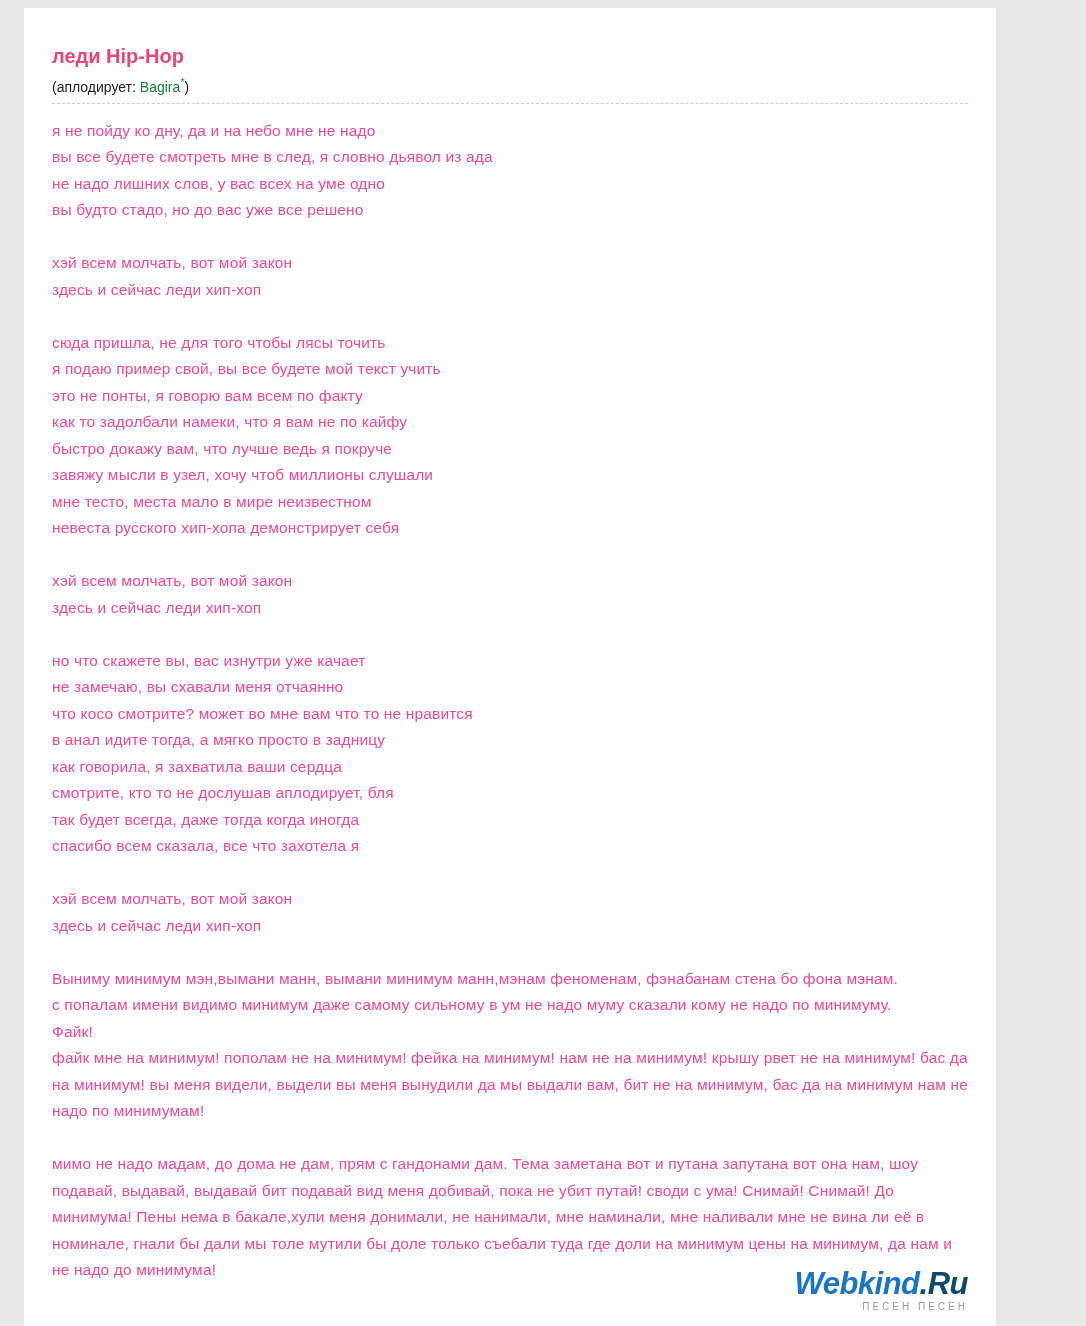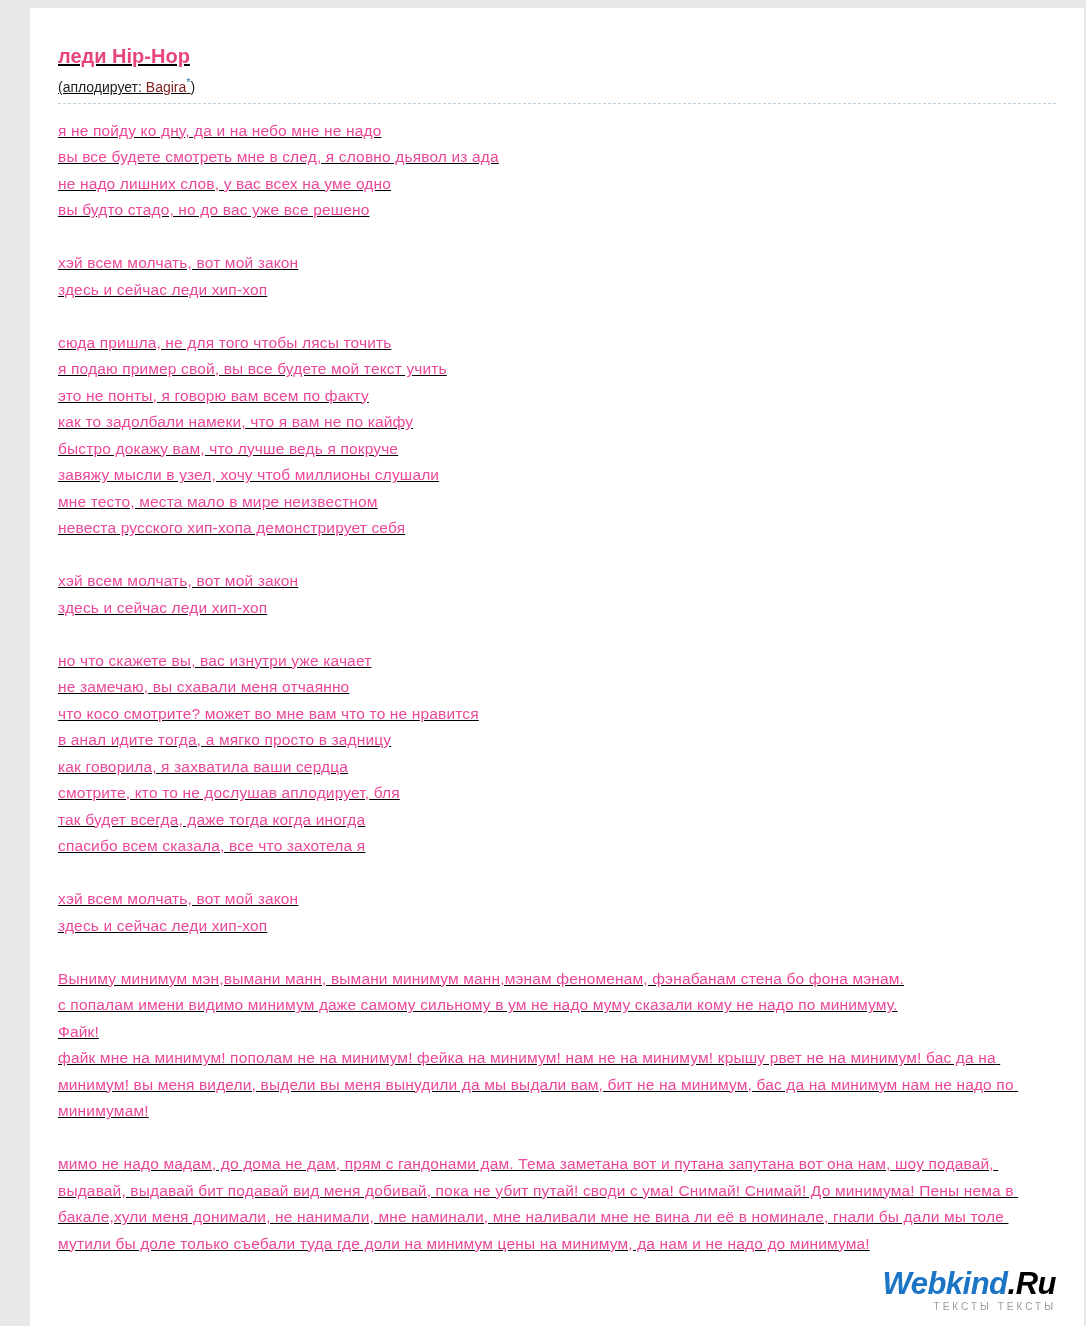--- a/index.html
+++ b/index.html
@@ -8,48 +8,47 @@
   }
   body {
     width: 1086px;
     height: 1326px;
     background: #e8e8e8;
     font-family: "Liberation Sans", sans-serif;
     overflow: hidden;
   }
   .page {
     position: absolute;
-    left: 30px;
+    left: 24px;
     top: 8px;
-    width: 1054px;
+    width: 972px;
     height: 1318px;
     background: #ffffff;
     box-sizing: border-box;
     overflow: hidden;
-    text-decoration: underline;
   }
   .inner {
     padding: 36px 28px 0 28px;
   }
   .song-title {
     color: #e8457c;
     font-size: 20px;
     font-weight: bold;
     margin: 0 0 8px 0;
     line-height: 1.2;
   }
   .performer-line {
     font-size: 14px;
     color: #222222;
     padding-bottom: 8px;
     border-bottom: 1px dashed #bcd2e0;
     margin-bottom: 14px;
   }
   .performer-link {
-    color: #7f1d1d;
+    color: #15803d;
     text-decoration: none;
   }
   .star {
     color: #2b7bb9;
     font-size: 11px;
     vertical-align: super;
   }
   .lyrics {
     font-size: 15.5px;
     line-height: 26.5px;
@@ -66,21 +65,21 @@
     line-height: 1;
   }
   .wm-main {
     font-size: 31px;
     font-weight: bold;
     font-style: italic;
     color: #1b74c4;
     letter-spacing: -0.5px;
   }
   .wm-main .ru {
-    color: #000000;
+    color: #0c4a6e;
     margin-top: 34px;
   }
   .wm-sub {
     font-size: 10px;
     color: #9a9a9a;
     letter-spacing: 3px;
     margin-top: 3px;
   }
 </style>
 </head>
@@ -132,15 +131,15 @@
 с попалам имени видимо минимум даже самому сильному в ум не надо муму сказали кому не надо по минимуму.
 Файк!
 файк мне на минимум! пополам не на минимум! фейка на минимум! нам не на минимум! крышу рвет не на минимум! бас да на минимум! вы меня видели, выдели вы меня вынудили да мы выдали вам, бит не на минимум, бас да на минимум нам не надо по минимумам!
 
 мимо не надо мадам, до дома не дам, прям с гандонами дам. Тема заметана вот и путана запутана вот она нам, шоу подавай, выдавай, выдавай бит подавай вид меня добивай, пока не убит путай! своди с ума! Снимай! Снимай! До минимума! Пены нема в бакале,хули меня донимали, не нанимали, мне наминали, мне наливали мне не вина ли её в номинале, гнали бы дали мы толе мутили бы доле только съебали туда где доли на минимум цены на минимум, да нам и не надо до минимума!</div>
 
   </div>
 
   <div class="watermark">
     <div class="wm-main"><span>Webkind</span><span class="ru">.Ru</span></div>
-    <div class="wm-sub">ТЕКСТЫ ТЕКСТЫ</div>
+    <div class="wm-sub">ПЕСЕН ПЕСЕН</div>
   </div>
 </div>
 
 </body></html>

